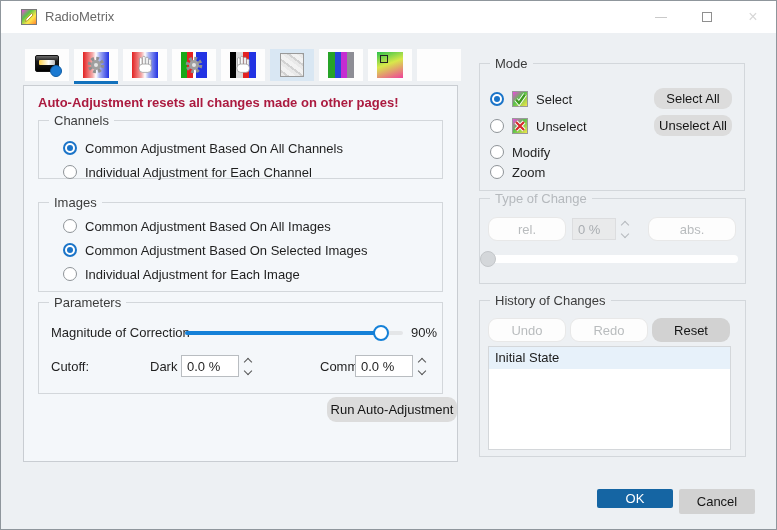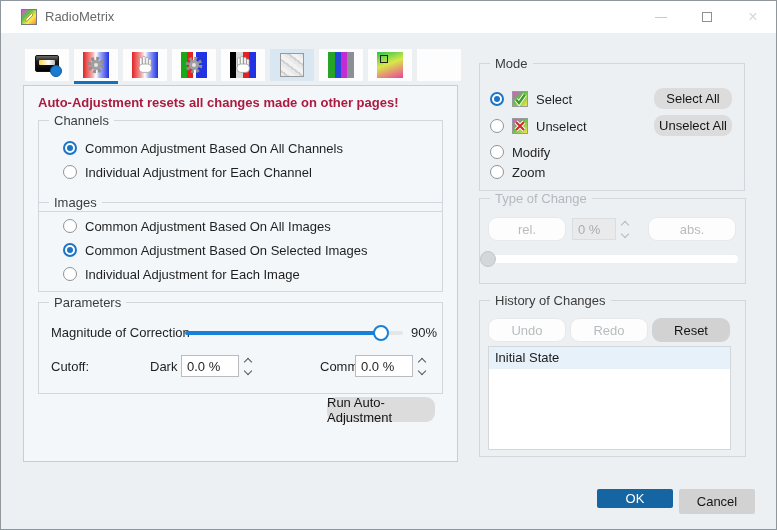--- a/index.html
+++ b/index.html
@@ -177,21 +177,21 @@
       <div class="ticon ti-curve">
           <div class="row1"></div>
           <div class="row2"></div>
         </div>
     </div>
   </div>
 
   <div class="left-panel">
     <div class="warning">Auto-Adjustment resets all changes made on other pages!</div>
 
-    <div class="groupbox" style="left:14px;top:34px;width:405px;height:92px;">
+    <div class="groupbox" style="left:14px;top:34px;width:405px;height:59px;">
       <span class="legend">Channels</span>
       <div class="radio-row" style="left:24px;top:-34px;transform:translateY(52px);">
         <span class="rdot sel"></span>
         <span>Common Adjustment Based On All Channels</span>
       </div>
       <div class="radio-row" style="left:24px;top:-34px;transform:translateY(76px);">
         <span class="rdot"></span>
         <span>Individual Adjustment for Each Channel</span>
       </div>
     </div>
@@ -234,21 +234,21 @@
       <span class="small-label" style="left:281px;top:56px;">Common</span>
       <div class="spinwrap" style="left:316px;top:52px;">
         <div class="spininput">0.0 %</div>
         <div class="spinarrows">
           <span class="chev up"></span>
           <span class="chev down"></span>
         </div>
       </div>
     </div>
 
-    <div class="btn" style="position:absolute;left:303px;top:311px;width:108px;height:25px;">Run Auto-Adjustment</div>
+    <div class="btn" style="position:absolute;left:303px;top:311px;width:130px;height:25px;">Run Auto-Adjustment</div>
   </div>
 
   <div class="groupbox" style="left:478px;top:62px;width:266px;height:128px;">
     <span class="legend on-dialog">Mode</span>
     <div class="radio-row" style="left:10px;top:26px;">
       <span class="rdot sel"></span>
       <svg class="mode-icon" viewBox="0 0 16 16">
         <defs>
             <linearGradient id="mg1" x1="0" y1="0" x2="1" y2="1">
               <stop offset="0" stop-color="#ff3df0"></stop>

